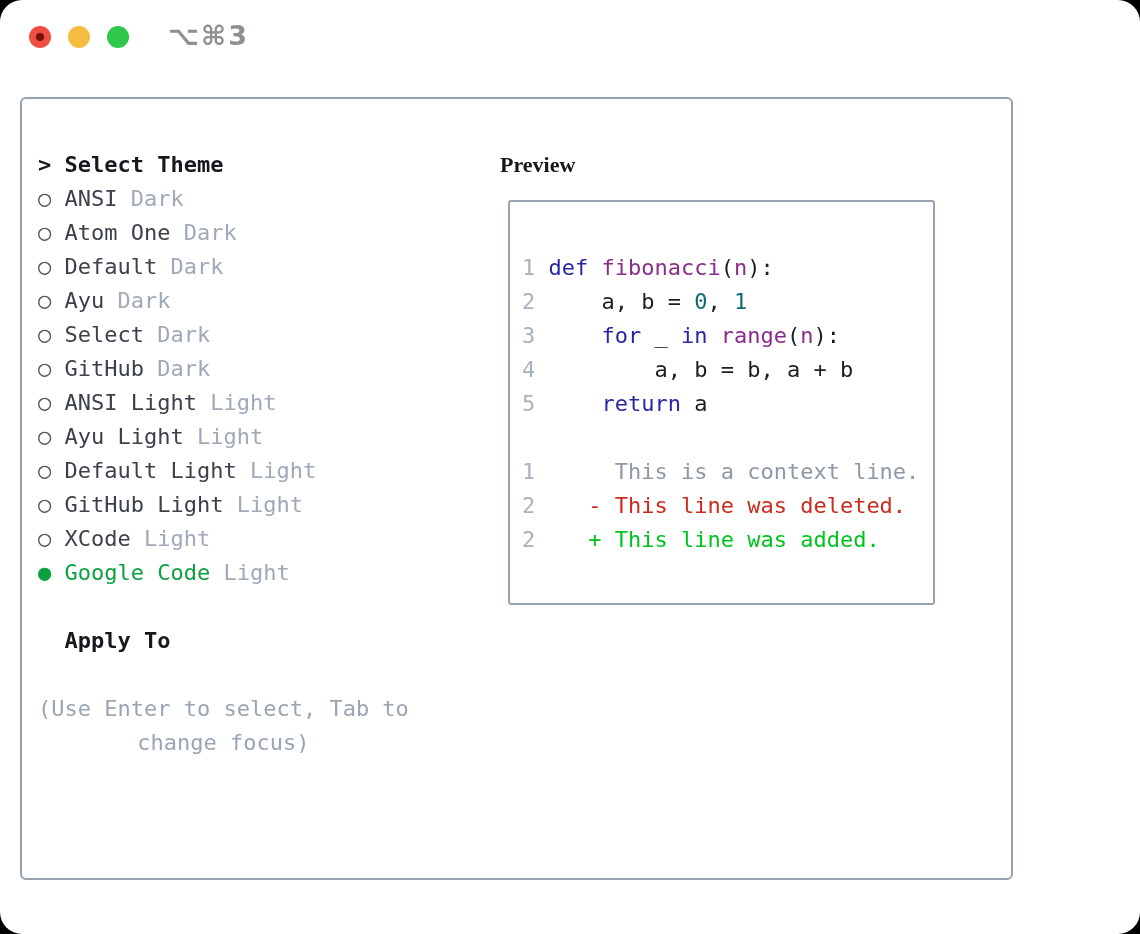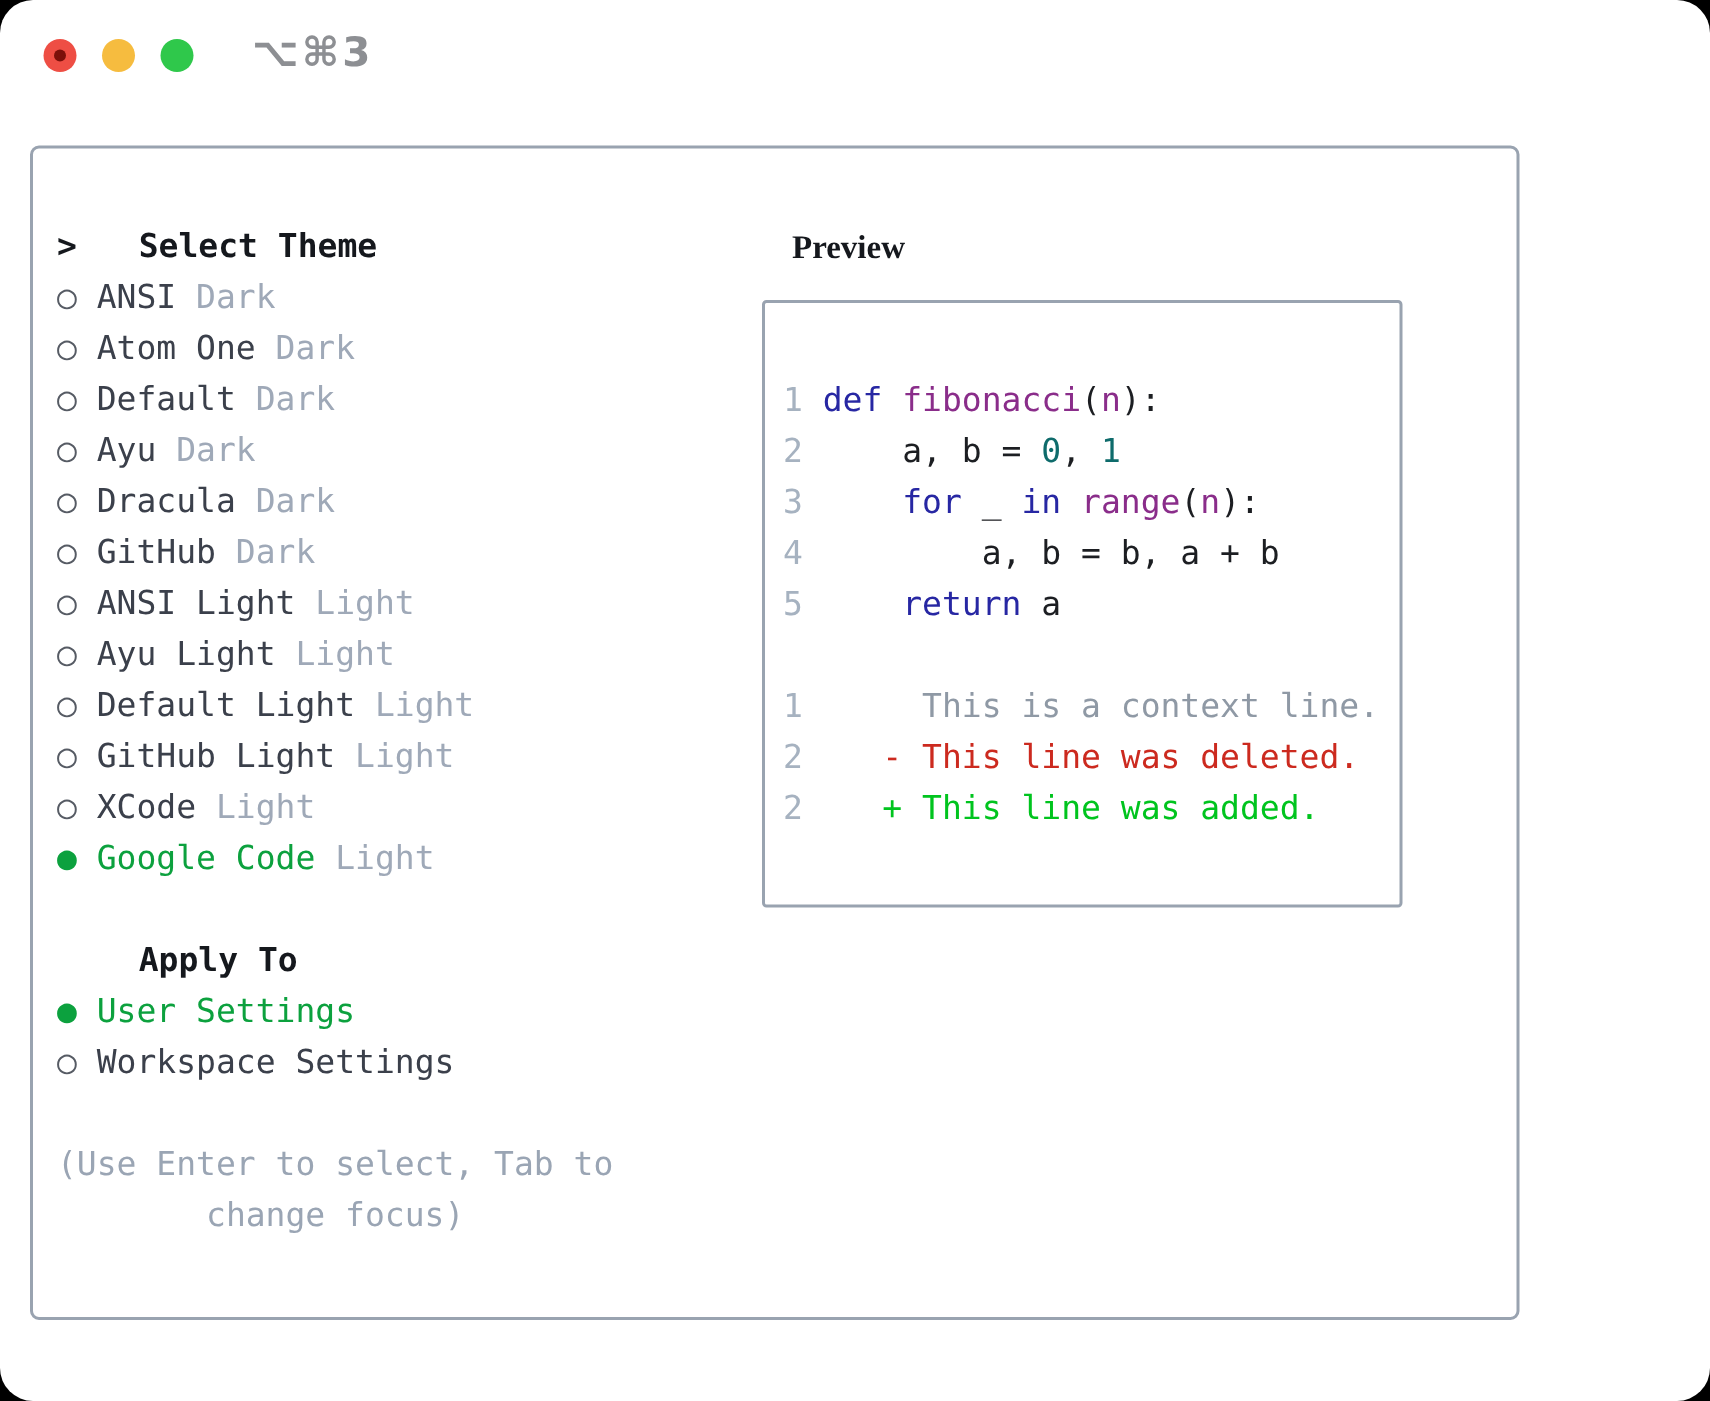--- a/index.html
+++ b/index.html
@@ -25,21 +25,21 @@
     position:absolute;left:168px;top:20px;
     font-family:"DejaVu Sans", sans-serif;font-weight:bold;font-size:27px;
     color:#8d8f93;letter-spacing:2px;
   }
   .main-box{
     position:absolute;left:20px;top:97px;width:993px;height:783px;box-sizing:border-box;
     border:2px solid var(--border);border-radius:6px;background:#fff;
   }
   .left-col{position:absolute;left:16px;top:49px;}
   .row{height:34px;line-height:34px;font-size:22px;white-space:pre;}
-  .hdr{font-weight:bold;color:var(--ink);margin-left:28px;}
+  .hdr{font-weight:bold;color:var(--ink);}
   .caret{font-weight:bold;color:var(--ink);}
   .tname{color:var(--name);}
   .tvariant{color:var(--muted);}
   .radio{color:var(--radio);}
   .sel .radio,.sel .tname,.sel .olabel{color:var(--green-sel);}
   .olabel{color:var(--name);}
   .apply-hdr{padding-left:2ch;}
   .spacer{height:34px;}
   .hint{color:var(--hint);text-align:center;}
   .preview-title{position:absolute;left:478px;top:49px;font-family:Liberation Serif, serif;}
@@ -72,38 +72,34 @@
   <div class="main-box">
 
     <div class="left-col">
       <div class="row"><span class="caret">&gt; </span><span class="hdr">Select Theme</span></div>
 
       <div id="theme-list">
           <div class="row"><span class="radio">○ </span><span class="tname">ANSI</span><span class="tvariant"> Dark</span></div>
           <div class="row"><span class="radio">○ </span><span class="tname">Atom One</span><span class="tvariant"> Dark</span></div>
           <div class="row"><span class="radio">○ </span><span class="tname">Default</span><span class="tvariant"> Dark</span></div>
           <div class="row"><span class="radio">○ </span><span class="tname">Ayu</span><span class="tvariant"> Dark</span></div>
-          <div class="row"><span class="radio">○ </span><span class="tname">Dracula</span><span class="tvariant"> Dark</span></div>
+          <div class="row"><span class="radio">○ </span><span class="tname">Select</span><span class="tvariant"> Dark</span></div>
           <div class="row"><span class="radio">○ </span><span class="tname">GitHub</span><span class="tvariant"> Dark</span></div>
           <div class="row"><span class="radio">○ </span><span class="tname">ANSI Light</span><span class="tvariant"> Light</span></div>
           <div class="row"><span class="radio">○ </span><span class="tname">Ayu Light</span><span class="tvariant"> Light</span></div>
           <div class="row"><span class="radio">○ </span><span class="tname">Default Light</span><span class="tvariant"> Light</span></div>
           <div class="row"><span class="radio">○ </span><span class="tname">GitHub Light</span><span class="tvariant"> Light</span></div>
           <div class="row"><span class="radio">○ </span><span class="tname">XCode</span><span class="tvariant"> Light</span></div>
           <div class="row sel"><span class="radio">● </span><span class="tname">Google Code</span><span class="tvariant"> Light</span></div>
         </div>
 
       <div class="spacer"></div>
 
       <div class="row apply-hdr"><span class="hdr">Apply To</span></div>
 
-      <div id="apply-list">
-          <div class="row sel"><span class="radio">● </span><span class="olabel">User Settings</span></div>
-          <div class="row"><span class="radio">○ </span><span class="olabel">Workspace Settings</span></div>
-        </div>
 
       <div class="spacer"></div>
 
       <div class="row hint">(Use Enter to select, Tab to</div>
       <div class="row hint">change focus)</div>
     </div>
 
     <div class="row preview-title"><span class="hdr">Preview</span></div>
 
     <div class="preview-box">

